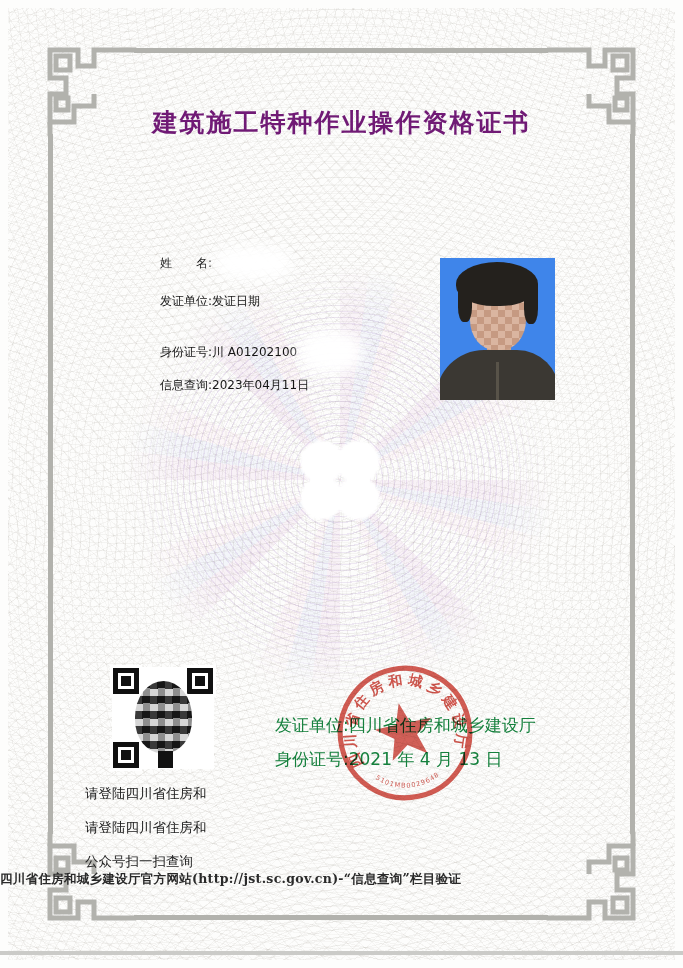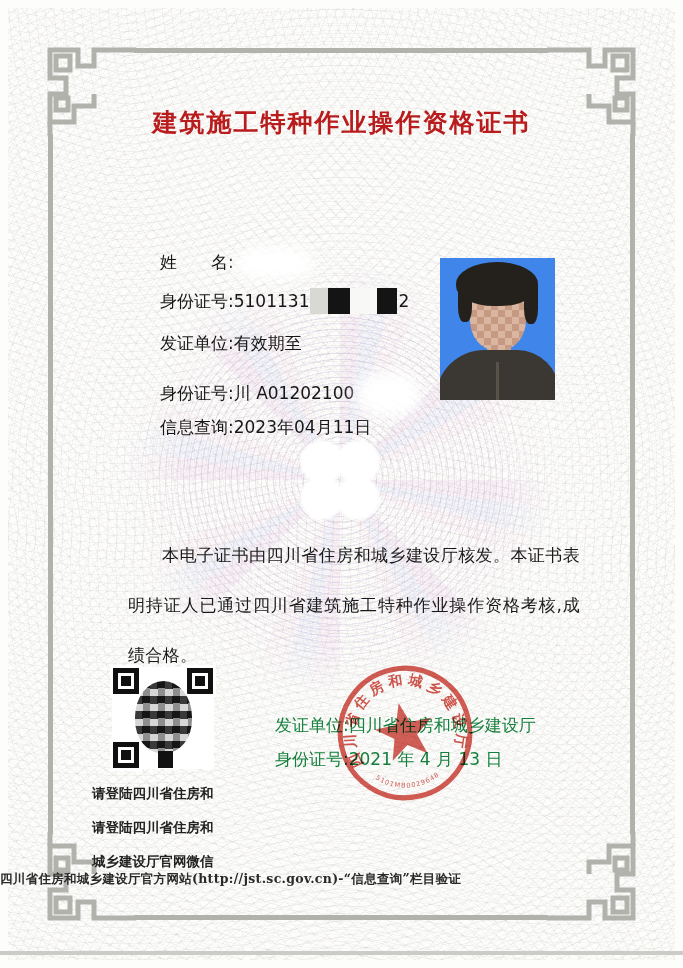--- a/index.html
+++ b/index.html
@@ -40,25 +40,25 @@
   .fl-left   { left:48px;  top:134px; width:5px;  height:700px; }
   .fl-right  { left:630px; top:134px; width:5px;  height:700px; }
   .corner { position:absolute; width:100px; height:100px; }
   .c-tl { left:36px;  top:36px; }
   .c-tr { left:547px; top:36px;  transform:scaleX(-1); }
   .c-bl { left:36px;  top:832px; transform:scaleY(-1); }
   .c-br { left:547px; top:832px; transform:scale(-1,-1); }
 
   
   .title { position:absolute; left:0; right:0; top:106px; text-align:center;
-    font-family:"DejaVu Serif", serif; font-weight:700; font-size:25px; letter-spacing:2px; color:#b91c1c; }
+    font-family:"DejaVu Serif", serif; font-weight:700; font-size:25px; letter-spacing:2px; color:#701a75; }
 
   
   .fields { position:absolute; left:160px; top:246px; width:300px; color:#161616; }
-  .field-row { height:26px; line-height:26px; margin-bottom:16px; font-size:17px; font-weight:500; white-space:nowrap; }
+  .field-row { height:26px; line-height:26px; margin-bottom:16px; font-size:12px; font-weight:500; white-space:nowrap; }
   .blur-blob { display:inline-block; vertical-align:middle; background:rgba(255,255,255,.97); filter:blur(7px); border-radius:40%; }
   .name-blob { width:78px; height:34px; margin-left:2px; }
   .cert-blob { width:64px; height:44px; margin-left:2px; }
   .mosaic-id { display:inline-flex; vertical-align:-7px; margin:0 1px; }
   .mosaic-id span { display:inline-block; height:26px; }
   .px1 { width:18px; background:#d8d8d5; }
   .px2 { width:22px; background:#141414; }
   .px3 { width:27px; background:#f8f8f7; }
   .px4 { width:20px; background:#141414; }
 
@@ -83,22 +83,22 @@
       repeating-conic-gradient(#101010 0 25%, #ffffff 0 50%),
       repeating-conic-gradient(#ffffff 0 25%, #101010 0 50%);
     background-size:10px 10px, 14px 14px; background-position:0 0, 3px 5px; background-blend-mode:lighten; }
   .qr .f { position:absolute; width:26px; height:26px; border:5px solid #101010; background:#fff; box-shadow:0 0 0 3px #fff; }
   .qr .f::after { content:""; position:absolute; inset:3px; background:#101010; }
   .f-tl { left:1px; top:1px; } .f-tr { right:1px; top:1px; } .f-bl { left:1px; bottom:1px; }
   .qr-blob { position:absolute; left:23px; top:14px; width:57px; height:72px; border-radius:50% 50% 46% 46%;
     background:repeating-conic-gradient(#161616 0 25%, #8e8e8e 0 50%, #d6d6d6 0 75%, #3a3a3a 0 100%);
     background-size:15px 15px; box-shadow:0 0 0 2px #fff; }
   .qr-stem { position:absolute; left:46px; top:84px; width:15px; height:17px; background:#111; }
-  .qr-caption { position:absolute; left:92px; top:776px; width:150px; font-family:"DejaVu Serif", serif;
-    font-weight:700; font-size:13.5px; color:#222; }
+  .qr-caption { position:absolute; left:85px; top:776px; width:150px; font-family:"DejaVu Serif", serif;
+    font-weight:400; font-size:13.5px; color:#222; }
   .qr-caption div { line-height:34px; white-space:nowrap; }
 
   
   .issue { position:absolute; left:275px; top:712px; color:#15803d; font-size:17px; font-weight:500; }
   .issue-row { height:26px; line-height:26px; margin-bottom:8px; white-space:nowrap; }
 
   
   .seal { position:absolute; left:320px; top:648px; width:170px; height:170px;
     transform:rotate(-12deg); opacity:.92; mix-blend-mode:multiply; }
 
@@ -156,61 +156,52 @@
     </g>
   </svg>
 
   <h1 class="title">建筑施工特种作业操作资格证书</h1>
 
   <div class="fields">
     <div class="field-row">
       <span>姓　　名:</span><span class="blur-blob name-blob"></span>
     </div>
     <div class="field-row">
-      <span>身份证号:</span><span>5101131</span><span class="mosaic-id">
-          <span class="px1"></span>
-          <span class="px2"></span>
-          <span class="px3"></span>
-          <span class="px4"></span>
-        </span><span>2</span>
-    </div>
-    <div class="field-row">
-      <span>发证单位:</span><span>有效期至</span>
+      <span>发证单位:</span><span>发证日期</span>
     </div>
     <div class="field-row">
       <span>身份证号:</span><span>川 A01202100</span><span class="blur-blob cert-blob"></span>
     </div>
     <div class="field-row">
       <span>信息查询:</span><span>2023年04月11日</span>
     </div>
   </div>
 
   <div class="photo">
     <div class="ph-neck"></div>
     <div class="ph-face"></div>
     <div class="ph-hair"></div>
     <div class="ph-hair-l"></div>
     <div class="ph-hair-r"></div>
     <div class="ph-jacket"></div>
     <div class="ph-zip"></div>
   </div>
 
-  <p class="bodytext">本电子证书由四川省住房和城乡建设厅核发。本证书表明持证人已通过四川省建筑施工特种作业操作资格考核,成绩合格。</p>
 
   <div class="qr">
     <div class="f f-tl"></div>
     <div class="f f-tr"></div>
     <div class="f f-bl"></div>
     <div class="qr-blob"></div>
     <div class="qr-stem"></div>
   </div>
   <div class="qr-caption">
     <div>请登陆四川省住房和</div>
     <div>请登陆四川省住房和</div>
-    <div>城乡建设厅官网微信</div>
+    <div>公众号扫一扫查询</div>
   </div>
 
   <div class="issue">
     <div class="issue-row">
       <span>发证单位:</span><span>四川省住房和城乡建设厅</span>
     </div>
     <div class="issue-row">
       <span>身份证号:</span><span>2021 年 4 月 13 日</span>
     </div>
   </div>

